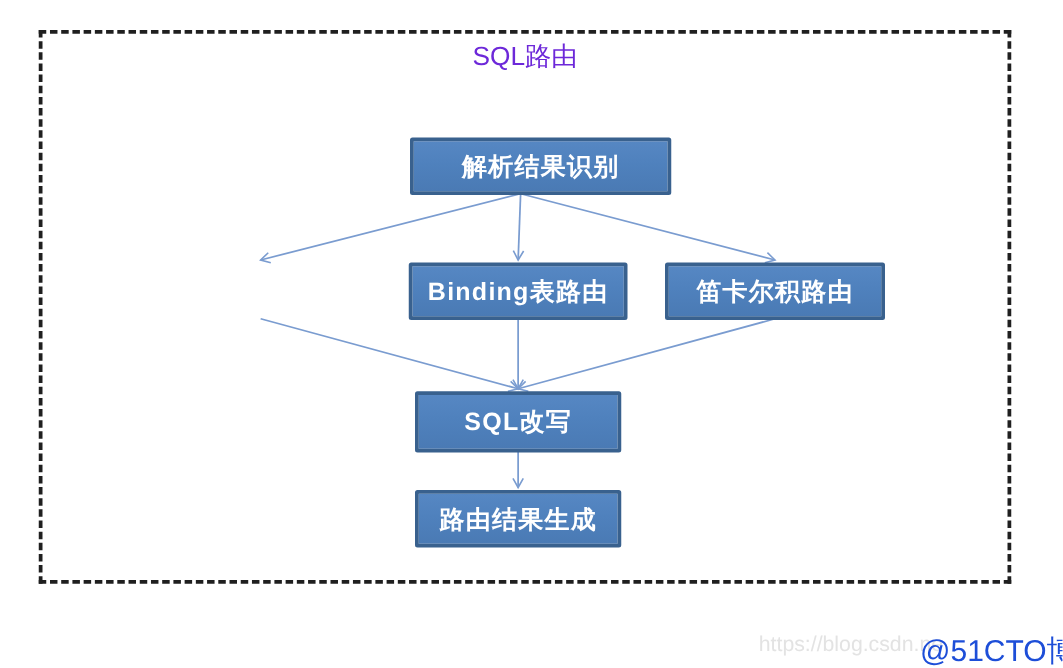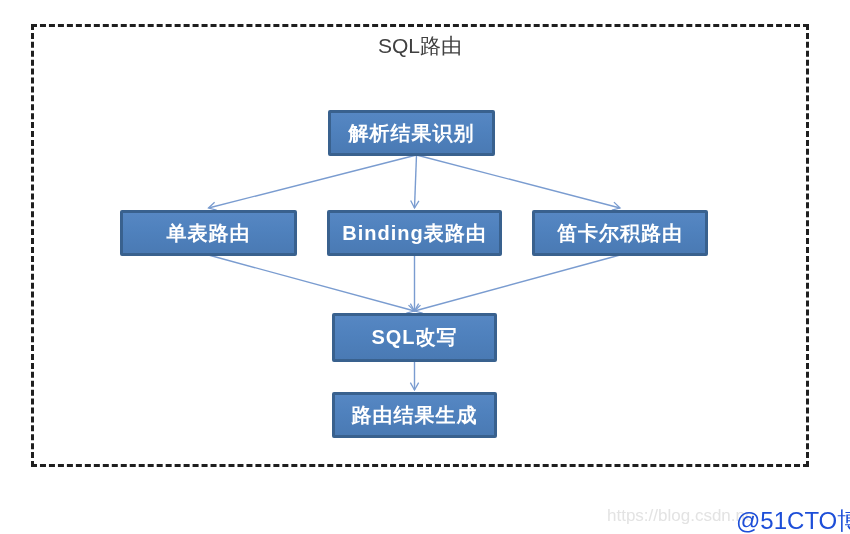--- a/index.html
+++ b/index.html
@@ -27,37 +27,37 @@
     box-sizing: border-box;
   }
   .title {
     position: absolute;
     left: 31px;
     top: 31px;
     width: 778px;
     text-align: center;
     font-size: 21px;
     line-height: 29px;
-    color: #404040;
+    color: #6d28d9;
   }
   .node {
     position: absolute;
     box-sizing: border-box;
     background: linear-gradient(180deg, #5687c3 0%, #4f81bd 45%, #4a7ab4 100%);
     border: 3px solid #39618e;
     border-radius: 2px;
     color: #ffffff;
     font-size: 20px;
     font-weight: 600;
     display: flex;
     align-items: center;
     justify-content: center;
     letter-spacing: 1px;
   }
-  #node-parse     { left: 328px; top: 110px; width: 167px; height: 46px; }
+  #node-parse     { left: 328px; top: 110px; width: 209px; height: 46px; }
   #node-single    { left: 120px; top: 210px; width: 177px; height: 46px; }
   #node-binding   { left: 327px; top: 210px; width: 175px; height: 46px; }
   #node-cartesian { left: 532px; top: 210px; width: 176px; height: 46px; }
   #node-rewrite   { left: 332px; top: 313px; width: 165px; height: 49px; }
   #node-result    { left: 332px; top: 392px; width: 165px; height: 46px; }
   #edge-layer {
     position: absolute;
     left: 0; top: 0;
     width: 850px;
     height: 534px;
@@ -101,21 +101,20 @@
       <line x1="416.5" y1="155" x2="414.5" y2="208" stroke="#7a9cd0" stroke-width="1.4" marker-end="url(#arrowhead)"></line>
       <line x1="416.5" y1="155" x2="620" y2="208" stroke="#7a9cd0" stroke-width="1.4" marker-end="url(#arrowhead)"></line>
       <line x1="208.5" y1="255" x2="414.5" y2="311" stroke="#7a9cd0" stroke-width="1.4" marker-end="url(#arrowhead)"></line>
       <line x1="414.5" y1="255" x2="414.5" y2="311" stroke="#7a9cd0" stroke-width="1.4" marker-end="url(#arrowhead)"></line>
       <line x1="620" y1="255" x2="414.5" y2="311" stroke="#7a9cd0" stroke-width="1.4" marker-end="url(#arrowhead)"></line>
       <line x1="414.5" y1="361" x2="414.5" y2="390" stroke="#7a9cd0" stroke-width="1.4" marker-end="url(#arrowhead)"></line>
     </svg>
 
   <div class="node" id="node-parse">解析结果识别</div>
 
-  <div class="node" id="node-single">单表路由</div>
 
   <div class="node" id="node-cartesian">笛卡尔积路由</div>
 
   <div class="node" id="node-binding">Binding表路由</div>
 
   <div class="node" id="node-result">路由结果生成</div>
 
   <div class="node" id="node-rewrite">SQL改写</div>
 
   <div class="watermark-url">https://blog.csdn.ne</div>

